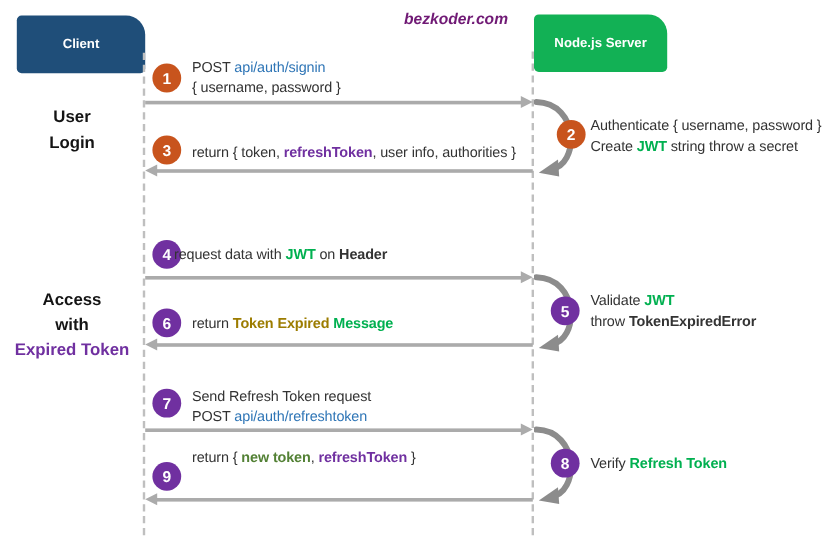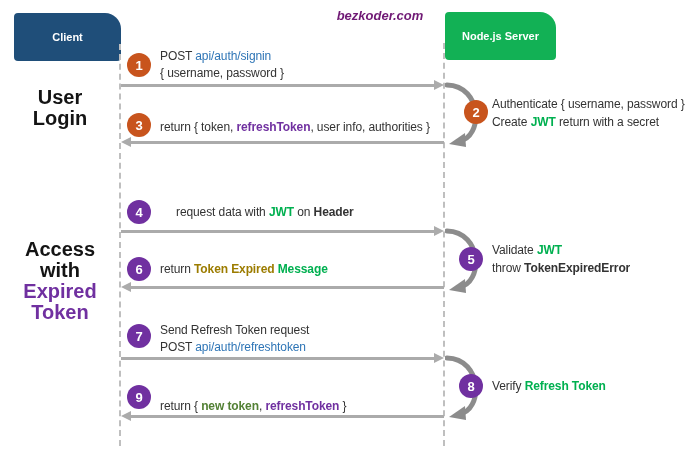--- a/index.html
+++ b/index.html
@@ -16,35 +16,35 @@
            display:flex; align-items:center; justify-content:center;
            border-radius:4px 16px 4px 4px; }
   #actor-client { left:14px; top:13px; width:107px; background:#1F4E79; }
   #actor-server { left:445px; top:12px; width:111px; background:#12B155; }
 
   .watermark { position:absolute; left:315px; top:8px; width:130px; text-align:center;
                font-style:italic; font-weight:600; font-size:13px; color:#701a75; }
 
   
   .section { position:absolute; left:4px; width:112px; text-align:center;
-             font-size:20px; font-weight:700; line-height:21px; color:#141414; }
+             font-size:14px; font-weight:700; line-height:21px; color:#141414; }
   #section-user-login { top:87px; }
   #section-access-resource { top:205px;margin-top:34px; }
   #section-token-refresh { top:350px; }
 
   
   .msg { position:absolute; font-size:12px; line-height:17px; color:#333;
          white-space:nowrap; letter-spacing:-0.1px; }
   .msg.server { line-height:18px; }
   #m1 { left:160px; top:48px; }
   #m3 { left:160px; top:119px; }
-  #m4 { left:176px; top:204px; }
+  #m4 { left:145px; top:204px; }
   #m6 { left:160px; top:261px; }
   #m7 { left:160px; top:322px; }
-  #m9 { left:160px; top:398px;text-align:center; }
+  #m9 { left:160px; top:373px;text-align:center; }
   #m2 { left:492px; top:95px; }
   #m5 { left:492px; top:241px; }
   #m8 { left:492px; top:377px; }
 
   .seg-plain { color:inherit; }
   .seg-bold { font-weight:700; }
   .seg-blue { color:#2E75B6; }
   .seg-green { color:#00B050; font-weight:700; }
   .seg-purple { color:#7030A0; font-weight:700; }
   .seg-olive { color:#9C7C00; font-weight:700; }
@@ -154,21 +154,21 @@
   <div class="circle purple" id="c7">7</div>
   <div class="circle purple" id="c8">8</div>
   <div class="circle purple" id="c9">9</div>
 
   <div class="msg" id="m1">
       <div class="tline"><span class="seg-plain">POST </span><span class="seg-blue">api/auth/signin</span></div>
       <div class="tline"><span class="seg-plain">{ username, password }</span></div>
     </div>
   <div class="msg server" id="m2">
       <div class="tline"><span class="seg-plain">Authenticate { username, password }</span></div>
-      <div class="tline"><span class="seg-plain">Create </span><span class="seg-green">JWT</span><span class="seg-plain"> return with a secret</span></div>
+      <div class="tline"><span class="seg-plain">Create </span><span class="seg-green">JWT</span><span class="seg-plain"> string throw a secret</span></div>
     </div>
   <div class="msg" id="m3">
       <div class="tline"><span class="seg-plain">return { token, </span><span class="seg-purple">refreshToken</span><span class="seg-plain">, user info, authorities }</span></div>
     </div>
   <div class="msg" id="m4">
       <div class="tline"><span class="seg-plain">request data with </span><span class="seg-green">JWT</span><span class="seg-plain"> on </span><span class="seg-bold">Header</span></div>
     </div>
   <div class="msg server" id="m5">
       <div class="tline"><span class="seg-plain">Validate </span><span class="seg-green">JWT</span></div>
       <div class="tline"><span class="seg-plain">throw </span><span class="seg-bold">TokenExpiredError</span></div>

